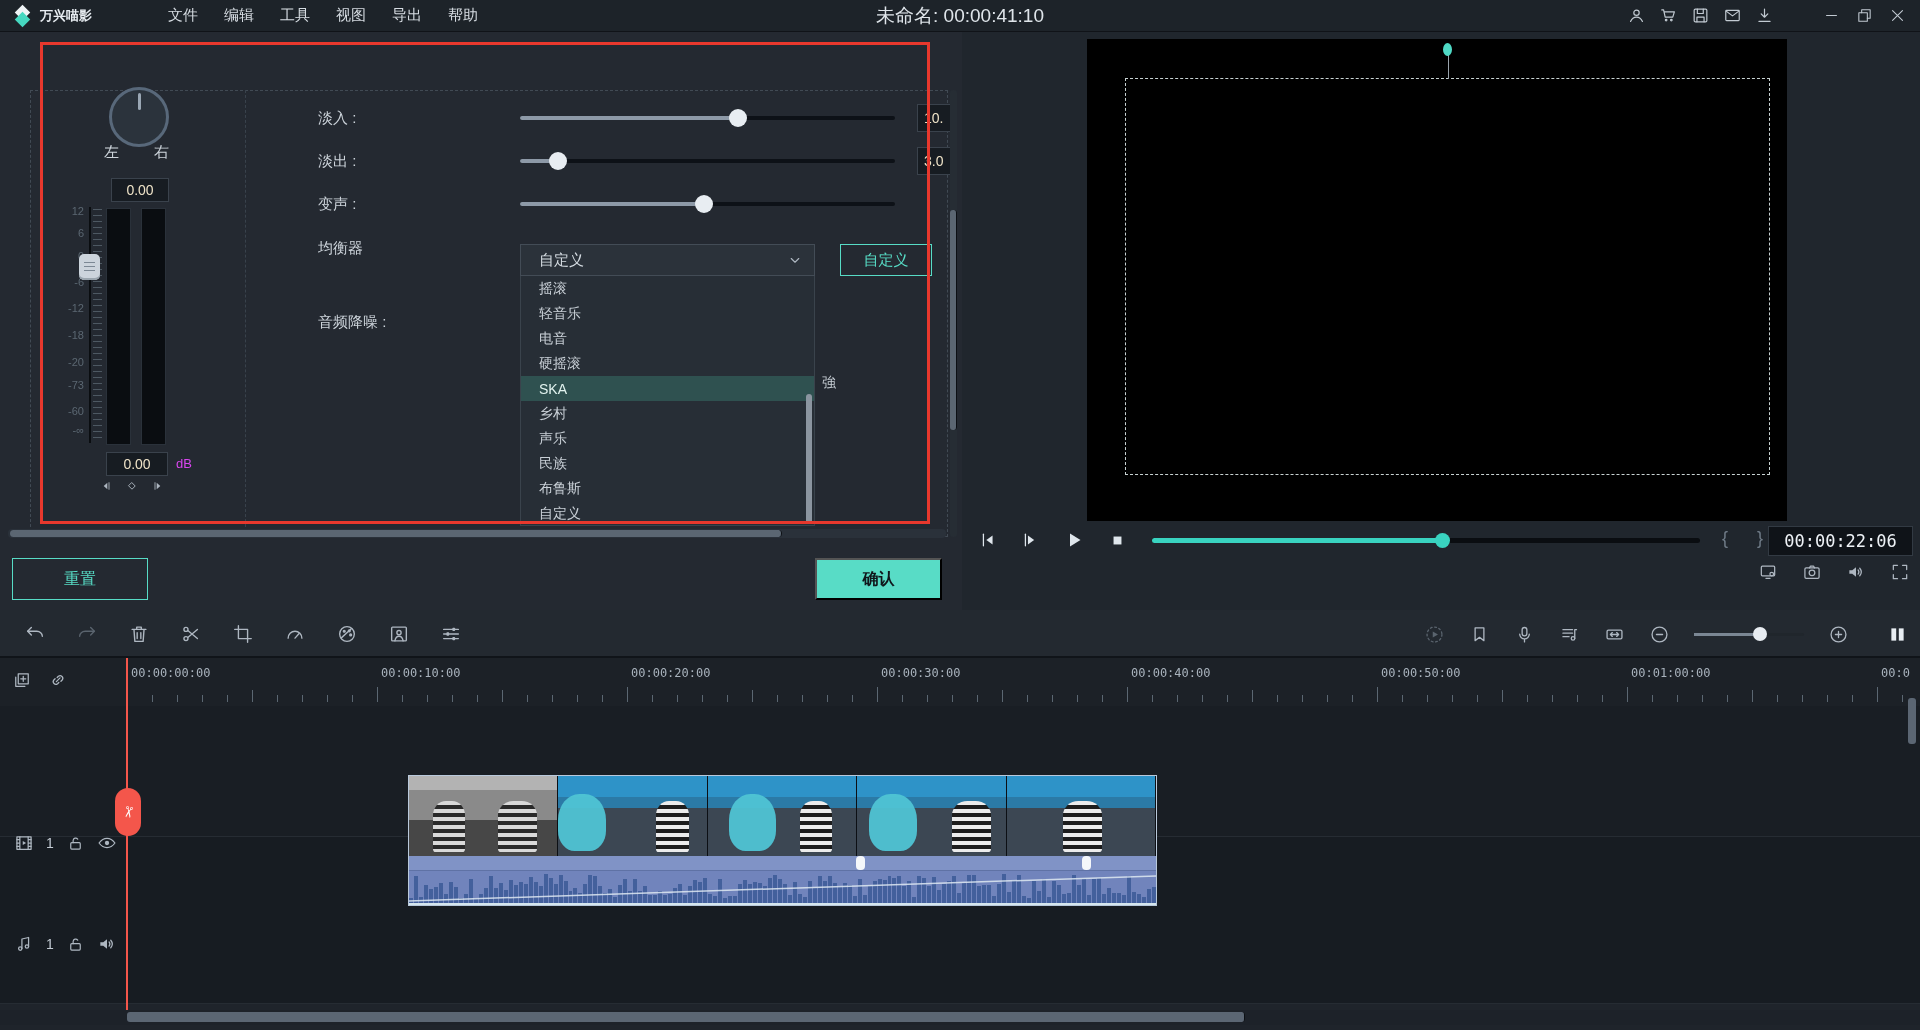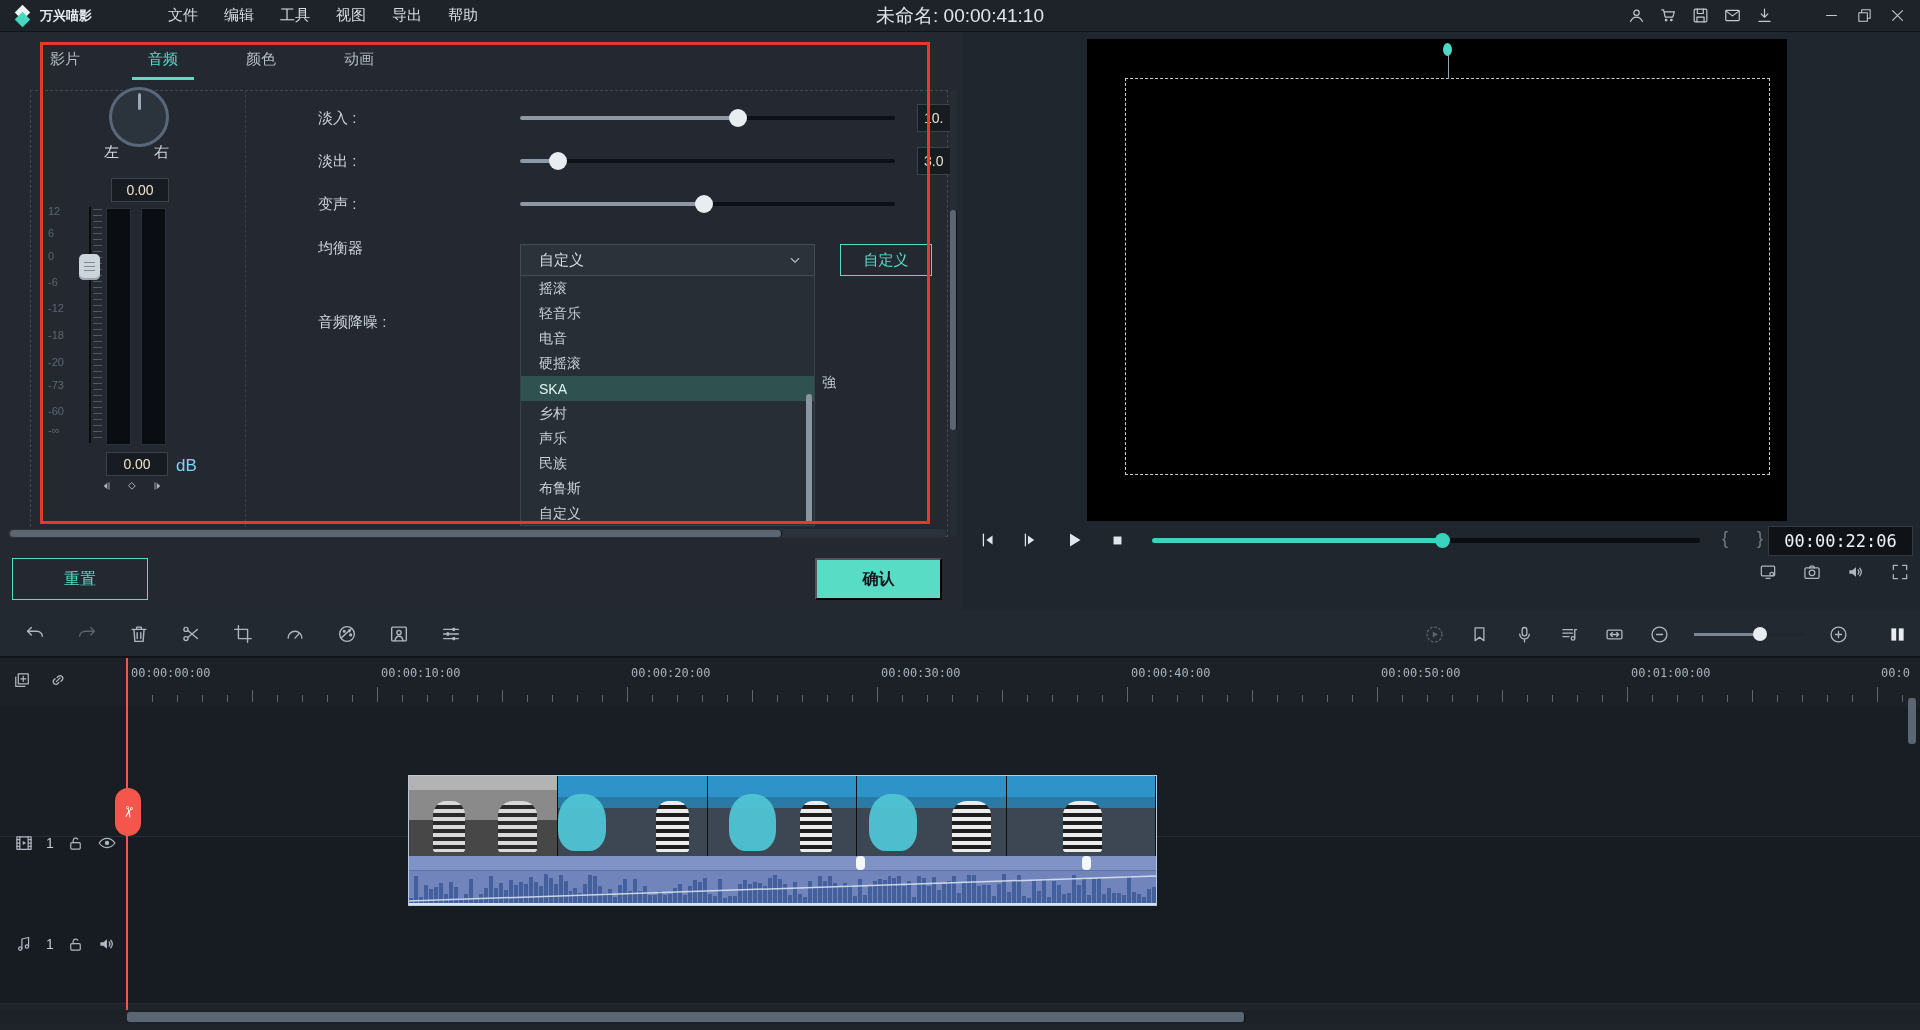--- a/index.html
+++ b/index.html
@@ -38,21 +38,21 @@
   #mixer-divider{position:absolute;left:245px;top:58px;height:447px;border-left:1px dashed #39424c}
   
   #pan-knob{position:absolute;left:109px;top:55px;width:60px;height:60px;border-radius:50%;
     background:#2b333c;border:3px solid #58687a}
   #pan-knob .pointer{position:absolute;left:50%;top:3px;width:3px;height:17px;margin-left:-1.5px;
     background:#9aa7b4;border-radius:2px}
   .pan-label{position:absolute;top:111px;font-size:15px;color:#cdd4db}
   .value-box{position:absolute;background:#171c22;border:1px solid #3a424c;color:#efe3c8;
     font-size:14px;display:flex;align-items:center;justify-content:center;overflow:hidden}
   
-  .scale-label{position:absolute;width:36px;text-align:left;font-size:11px;color:#5b6772}
+  .scale-label{position:absolute;width:36px;text-align:right;font-size:11px;color:#5b6772}
   #fader-track{position:absolute;left:89px;top:175px;width:2px;height:236px;background:#0a0d10}
   #fader-ticks{position:absolute;left:93px;top:177px;width:9px;height:232px;
     background:repeating-linear-gradient(to bottom,#4d5862 0 1px,transparent 1px 6px)}
   #fader-handle{position:absolute;left:79px;top:222px;width:21px;height:26px;border-radius:5px;
     background:#ccd4dc;box-shadow:inset 0 -2px 0 #9aa5ae}
   #fader-handle::after{content:"";position:absolute;left:5px;right:5px;top:8px;height:10px;
     background:repeating-linear-gradient(to bottom,#7c8894 0 1.5px,transparent 1.5px 4px)}
   .meter{position:absolute;top:176px;width:25px;height:237px;background:#0a0d11;border:1px solid #2a313a}
   #kf-row{position:absolute;left:98px;top:446px;display:flex;gap:10px;color:#97a2ad}
   
@@ -223,26 +223,20 @@
         </span>
         <span class="icon">
           <svg width="17" height="17" viewBox="0 0 24 24" fill="none" stroke="currentColor" stroke-width="1.5" stroke-linecap="round" stroke-linejoin="round">
             <path d="M5 5l14 14M19 5L5 19"></path>
           </svg>
         </span>
       </div>
   </div>
 
   <div id="left-panel">
-    <div id="tabs">
-        <div class="tab">影片</div>
-        <div class="tab active">音频</div>
-        <div class="tab">颜色</div>
-        <div class="tab">动画</div>
-      </div>
     <div id="content-border"></div>
     <div id="mixer-divider"></div>
 
     <div id="pan-knob">
         <span class="pointer"></span>
       </div>
     <span class="pan-label" style="left:104px">左</span>
     <span class="pan-label" style="left:154px">右</span>
     <div class="value-box" style="left:111px;top:146px;width:58px;height:24px">
         <span>0.00</span>
@@ -261,21 +255,21 @@
         <div class="scale-label" style="left: 48px; top: 392px;">-∞</div>
       </div>
     <div id="fader-track"></div>
     <div id="fader-ticks"></div>
     <div id="fader-handle"></div>
     <div class="meter" style="left:106px"></div>
     <div class="meter" style="left:141px"></div>
     <div class="value-box" style="left:106px;top:420px;width:62px;height:24px">
         <span>0.00</span>
       </div>
-    <span class="abs" style="left:176px;top:424px;font-size:17px;color:#7dd3fc">dB</span>
+    <span class="abs" style="left:176px;top:424px;font-size:13px;color:#d946ef">dB</span>
     <div id="kf-row">
         <span class="icon">
           <svg width="16" height="16" viewBox="0 0 24 24" fill="none" stroke="currentColor" stroke-width="1.3" stroke-linecap="round" stroke-linejoin="round">
             <path d="M14 7l-5.5 5L14 17z" fill="currentColor" stroke="none"></path>
             <path d="M16.5 7v10"></path>
           </svg>
         </span>
         <span class="icon">
           <svg width="16" height="16" viewBox="0 0 24 24" fill="none" stroke="currentColor" stroke-width="1.3" stroke-linecap="round" stroke-linejoin="round">
             <rect x="8.6" y="8.6" width="6.8" height="6.8" transform="rotate(45 12 12)"></rect>

